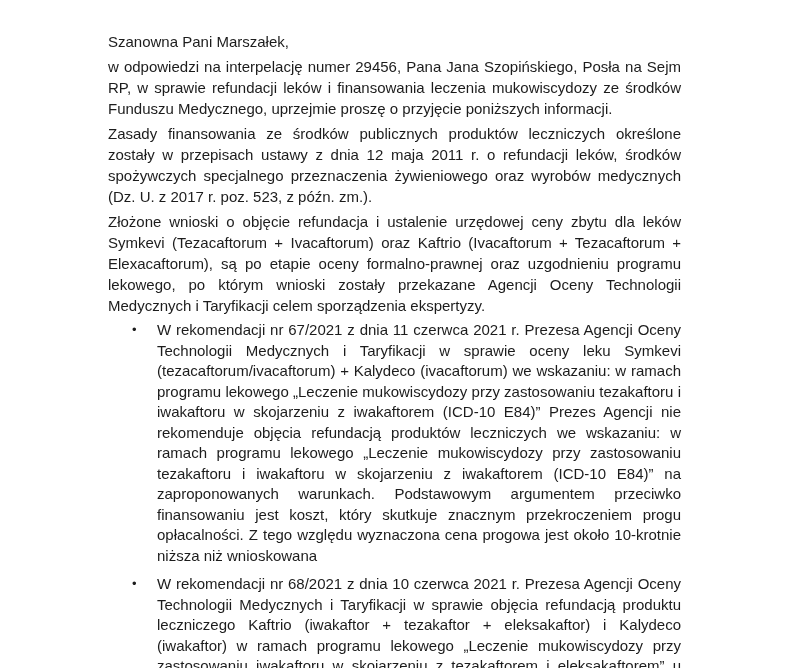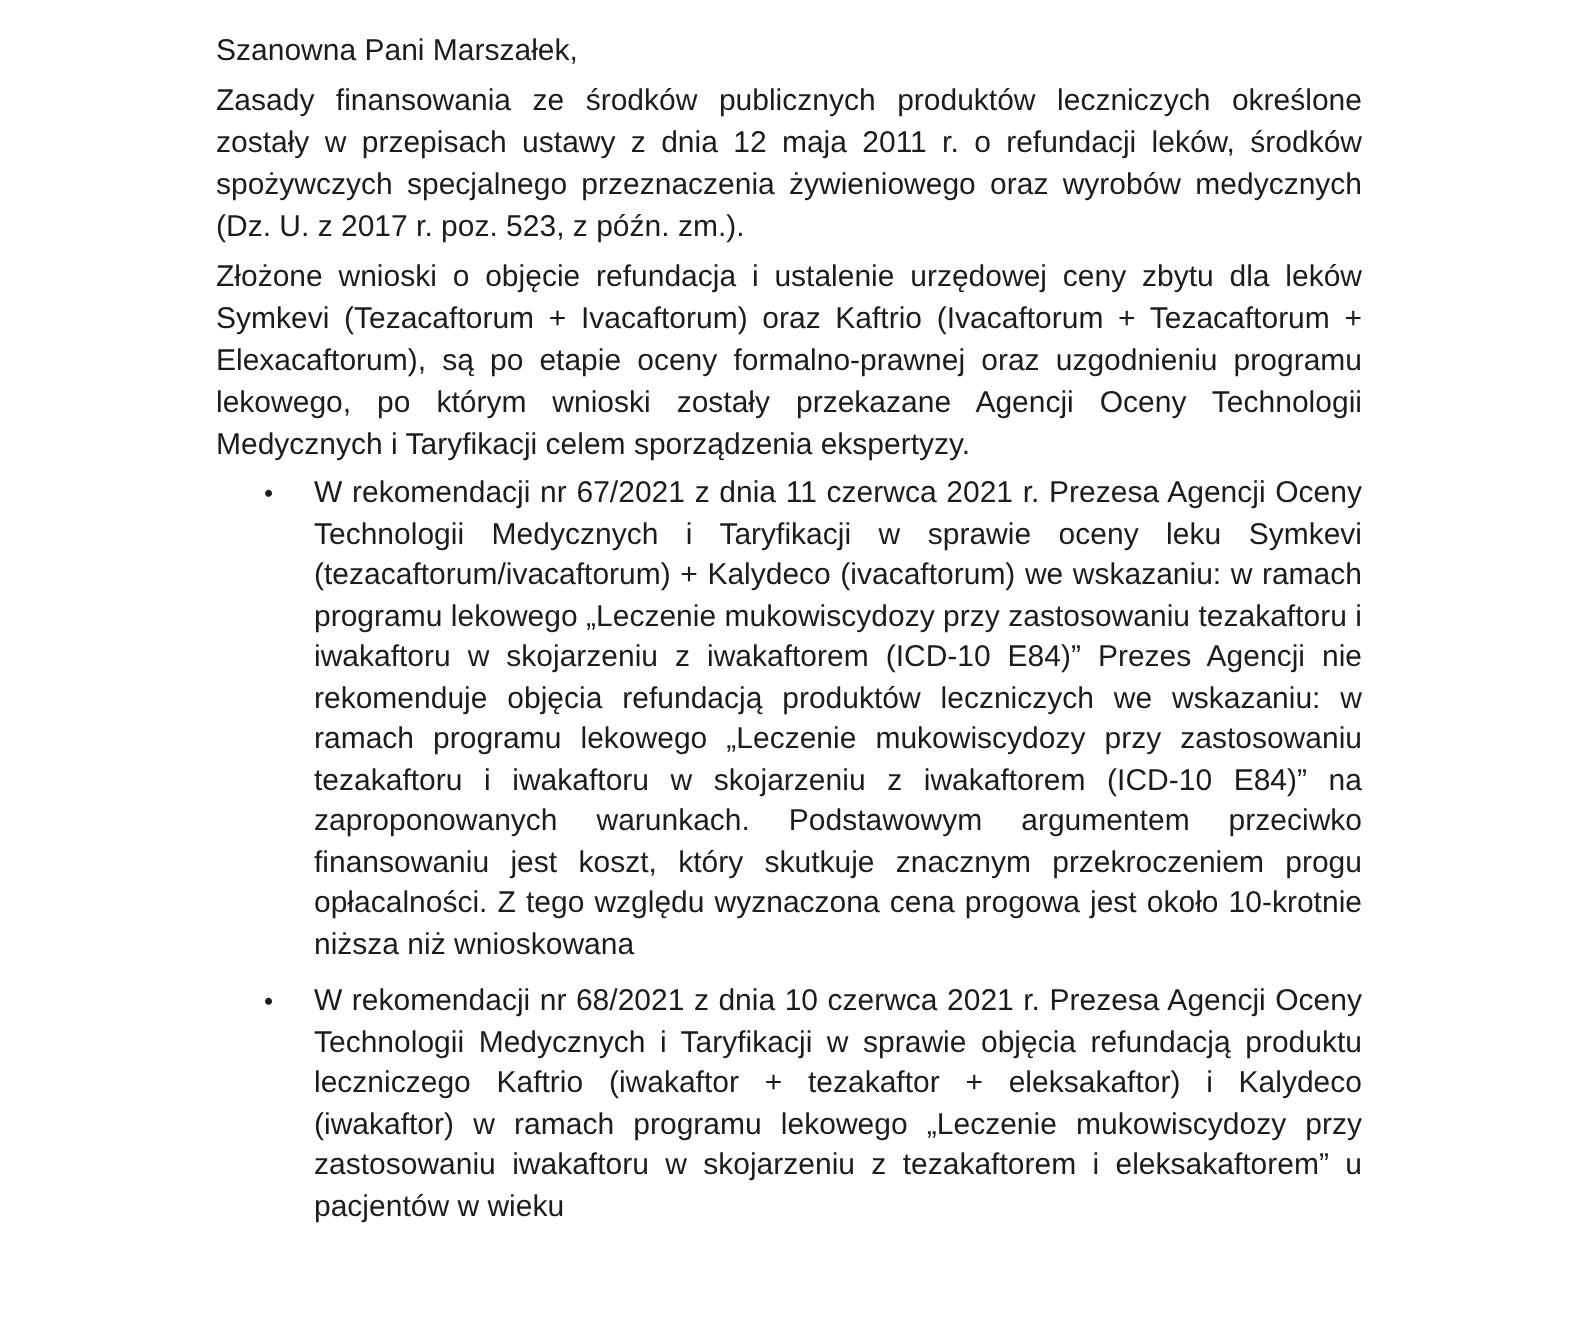--- a/index.html
+++ b/index.html
@@ -12,21 +12,21 @@
     background: #ffffff;
     overflow: hidden;
     font-family: "Liberation Sans", "DejaVu Sans", sans-serif;
     color: #1c1c1c;
     -webkit-font-smoothing: antialiased;
   }
   .doc {
     box-sizing: border-box;
     width: 785px;
     height: 668px;
-    padding: 15px 104px 0 108px;
+    padding: 31px 104px 0 108px;
   }
   .doc p {
     margin: 0 0 4px 0;
     font-size: 15px;
     line-height: 21px;
     text-align: justify;
     text-justify: inter-word;
   }
   .doc p.salutation {
     text-align: left;
@@ -53,20 +53,21 @@
     line-height: 20.5px;
   }
 </style>
 </head>
 <body>
 
 <div class="doc">
 
   <p class="salutation">Szanowna Pani Marszałek,</p>
 
+  <p>w odpowiedzi na interpelację numer 29456, Pana Jana Szopińskiego, Posła na Sejm RP, w sprawie refundacji leków i finansowania leczenia mukowiscydozy ze środków Funduszu Medycznego, uprzejmie proszę o przyjęcie poniższych informacji.</p>
 
   <p>Zasady finansowania ze środków publicznych produktów leczniczych określone zostały w przepisach ustawy z dnia 12 maja 2011 r. o refundacji leków, środków spożywczych specjalnego przeznaczenia żywieniowego oraz wyrobów medycznych (Dz. U. z 2017 r. poz. 523, z późn. zm.).</p>
 
   <p>Złożone wnioski o objęcie refundacja i ustalenie urzędowej ceny zbytu dla leków Symkevi (Tezacaftorum + Ivacaftorum) oraz Kaftrio (Ivacaftorum + Tezacaftorum + Elexacaftorum), są po etapie oceny formalno-prawnej oraz uzgodnieniu programu lekowego, po którym wnioski zostały przekazane Agencji Oceny Technologii Medycznych i Taryfikacji celem sporządzenia ekspertyzy.</p>
 
   <ul class="bullet-list">
     <li>
       <span class="bullet-marker">•</span>
       <span>W rekomendacji nr 67/2021 z dnia 11 czerwca 2021 r. Prezesa Agencji Oceny Technologii Medycznych i Taryfikacji w sprawie oceny leku Symkevi (tezacaftorum/ivacaftorum) + Kalydeco (ivacaftorum) we wskazaniu: w ramach programu lekowego „Leczenie mukowiscydozy przy zastosowaniu tezakaftoru i iwakaftoru w skojarzeniu z iwakaftorem (ICD-10 E84)” Prezes Agencji nie rekomenduje objęcia refundacją produktów leczniczych we wskazaniu: w ramach programu lekowego „Leczenie mukowiscydozy przy zastosowaniu tezakaftoru i iwakaftoru w skojarzeniu z iwakaftorem (ICD-10 E84)” na zaproponowanych warunkach. Podstawowym argumentem przeciwko finansowaniu jest koszt, który skutkuje znacznym przekroczeniem progu opłacalności. Z tego względu wyznaczona cena progowa jest około 10-krotnie niższa niż wnioskowana</span>
     </li>

